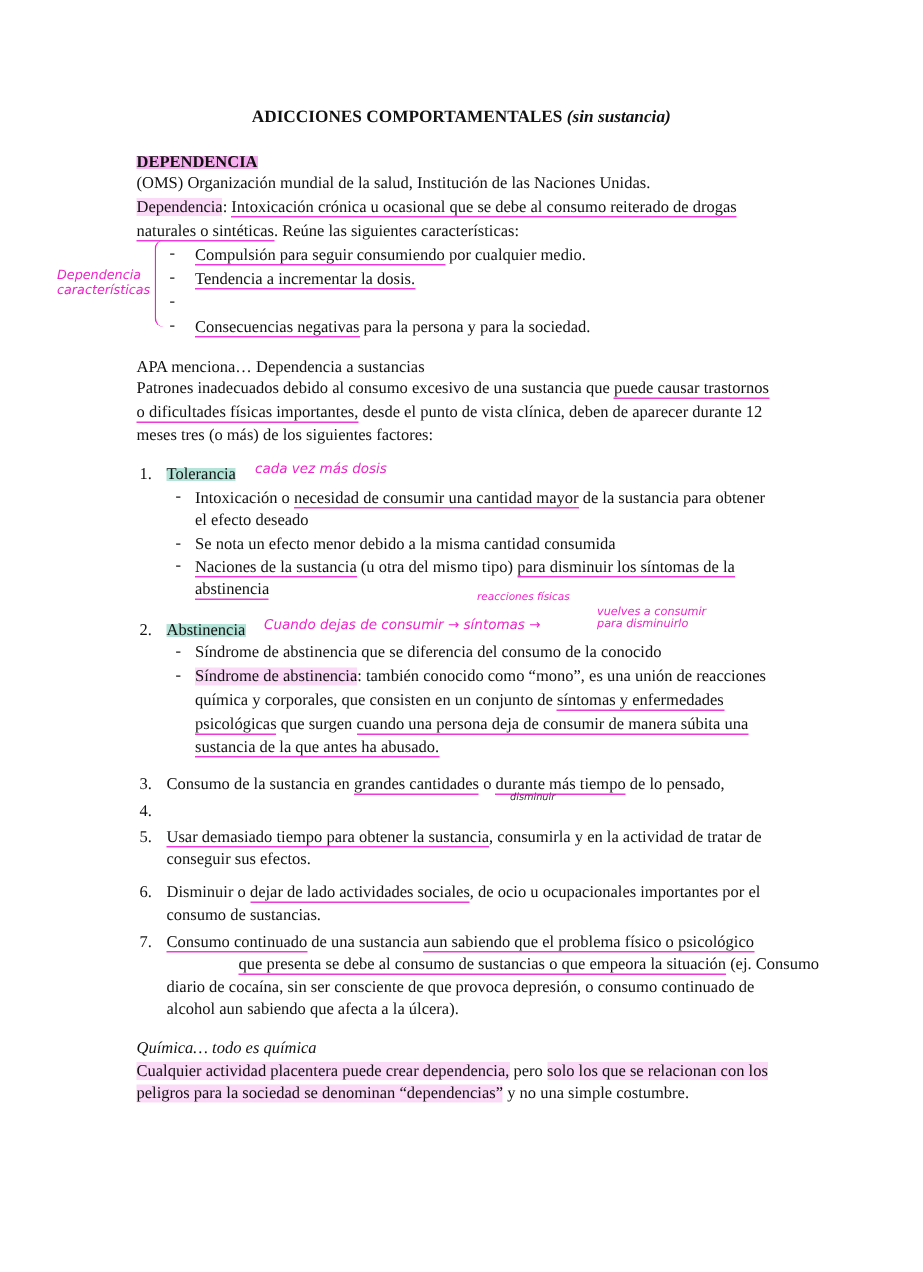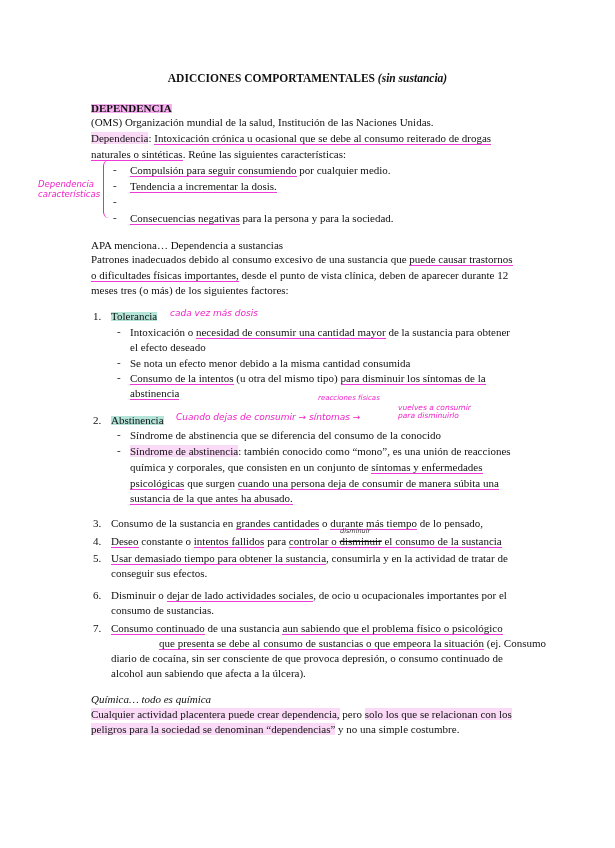--- a/index.html
+++ b/index.html
@@ -57,21 +57,21 @@
   <div class="line" style="left:93px;top:309px;">1.</div>
   <div class="line" style="left:111px;top:309px;"><span class="hlg">Tolerancia</span></div>
   <div class="hand" style="left:170px;top:308px;font-size:9px;">cada vez más dosis</div>
 
   <div class="dash" style="left:117px;top:325px;">-</div>
   <div class="line" style="left:130px;top:325px;"><span>Intoxicación o </span><span class="ul">necesidad de consumir una cantidad mayor</span><span> de la sustancia para obtener</span></div>
   <div class="line" style="left:130px;top:340px;">el efecto deseado</div>
   <div class="dash" style="left:117px;top:356px;">-</div>
   <div class="line" style="left:130px;top:356px;">Se nota un efecto menor debido a la misma cantidad consumida</div>
   <div class="dash" style="left:117px;top:371px;">-</div>
-  <div class="line" style="left:130px;top:371px;"><span class="ul">Consumo de la intentos</span><span> (u otra del mismo tipo) </span><span class="ul">para disminuir los síntomas de la</span></div>
+  <div class="line" style="left:130px;top:371px;"><span class="ul">Naciones de la sustancia</span><span> (u otra del mismo tipo) </span><span class="ul">para disminuir los síntomas de la</span></div>
   <div class="line" style="left:130px;top:386px;"><span class="ul">abstinencia</span></div>
 
   <div class="hand" style="left:318px;top:395px;font-size:7px;line-height:7px;text-align:center;width:40px;">reacciones físicas</div>
   <div class="hand" style="left:398px;top:404px;font-size:7.5px;line-height:8px;">
       <div>vuelves a consumir</div>
       <div>para disminuirlo</div>
     </div>
 
   <div class="line" style="left:93px;top:413px;">2.</div>
   <div class="line" style="left:111px;top:413px;"><span class="hlg">Abstinencia</span></div>
@@ -83,21 +83,20 @@
   <div class="line" style="left:130px;top:444px;"><span class="hlsoft">Síndrome de abstinencia</span><span>: también conocido como “mono”, es una unión de reacciones</span></div>
   <div class="line" style="left:130px;top:460px;"><span>química y corporales, que consisten en un conjunto de </span><span class="ul">síntomas y enfermedades</span></div>
   <div class="line" style="left:130px;top:476px;"><span class="ul">psicológicas</span><span> que surgen </span><span class="ul">cuando una persona deja de consumir de manera súbita una</span></div>
   <div class="line" style="left:130px;top:491px;"><span class="ul">sustancia de la que antes ha abusado.</span></div>
 
   <div class="line" style="left:93px;top:516px;">3.</div>
   <div class="line" style="left:111px;top:516px;"><span>Consumo de la sustancia en </span><span class="ul">grandes cantidades</span><span> o </span><span class="ul">durante más tiempo</span><span> de lo pensado,</span></div>
 
   <div class="hand" style="left:340px;top:527px;font-size:6.5px;color:#333;">disminuir</div>
   <div class="line" style="left:93px;top:534px;">4.</div>
-  <div class="line" style="left:111px;top:534px;"><span class="ul">Deseo</span><span> constante o </span><span class="ul">intentos fallidos</span><span> para </span><span class="ul">controlar o </span><span class="ul strike">disminuir</span><span class="ul"> el consumo de la sustancia</span></div>
 
   <div class="line" style="left:93px;top:551px;">5.</div>
   <div class="line" style="left:111px;top:551px;"><span class="ul">Usar demasiado tiempo para obtener la sustancia</span><span>, consumirla y en la actividad de tratar de</span></div>
   <div class="line" style="left:111px;top:566px;">conseguir sus efectos.</div>
 
   <div class="line" style="left:93px;top:588px;">6.</div>
   <div class="line" style="left:111px;top:588px;"><span>Disminuir o </span><span class="ul">dejar de lado actividades sociales</span><span>, de ocio u ocupacionales importantes por el</span></div>
   <div class="line" style="left:111px;top:603px;">consumo de sustancias.</div>
 
   <div class="line" style="left:93px;top:621px;">7.</div>

